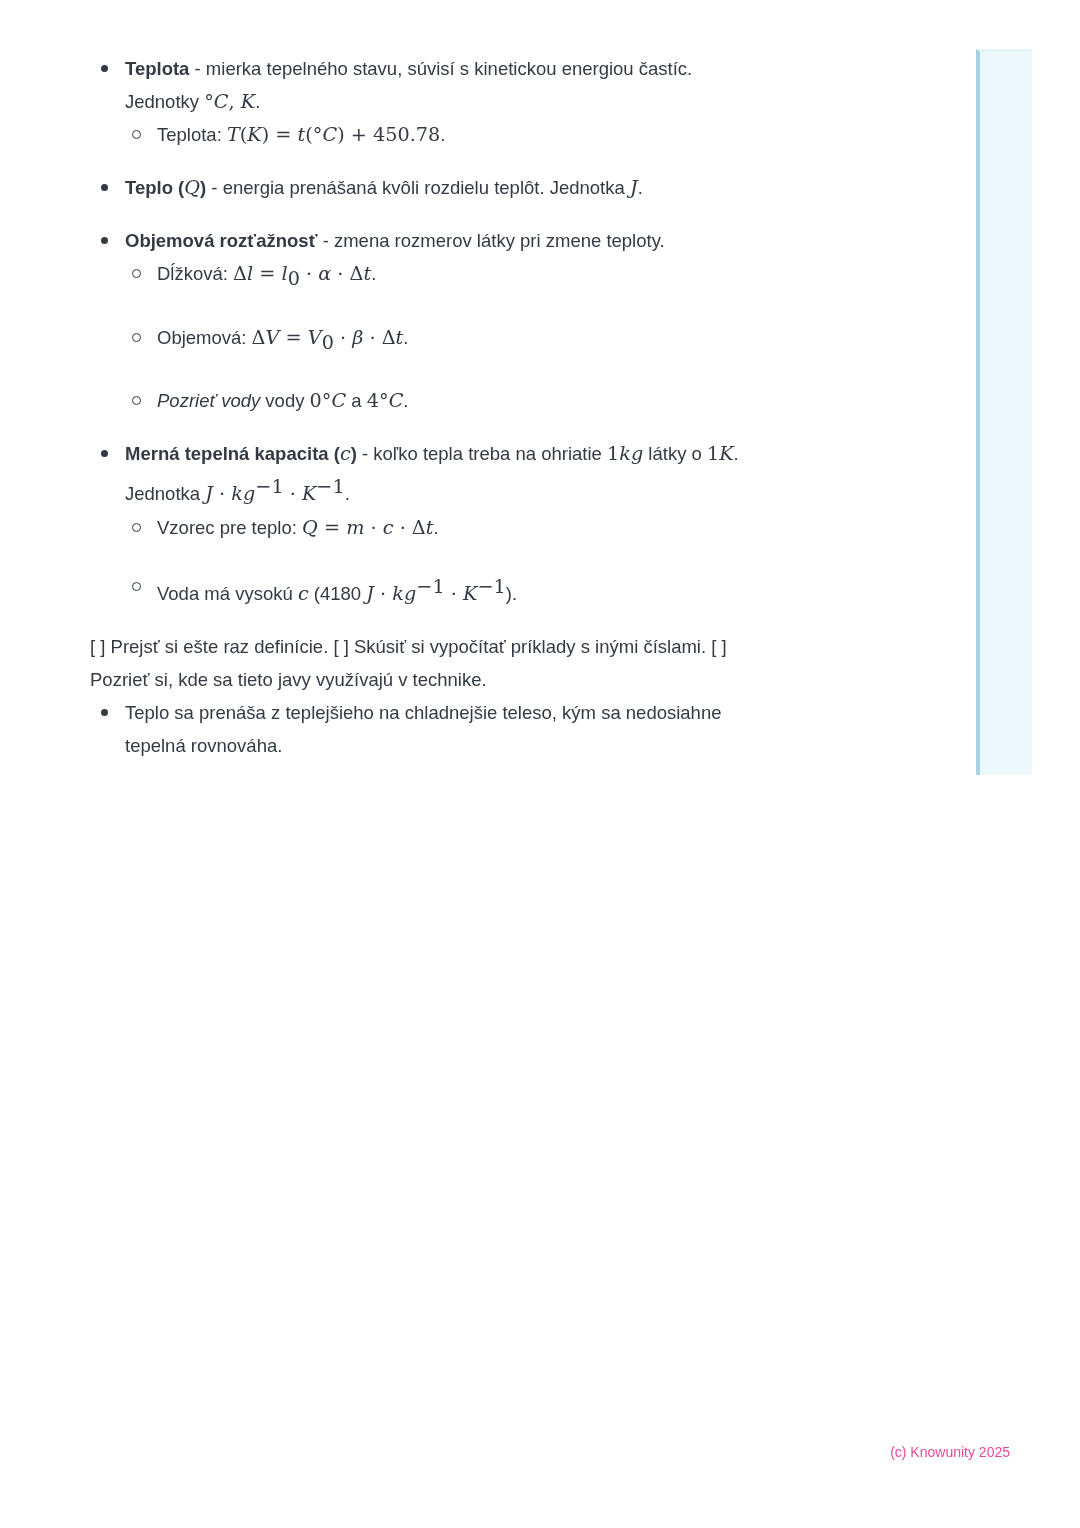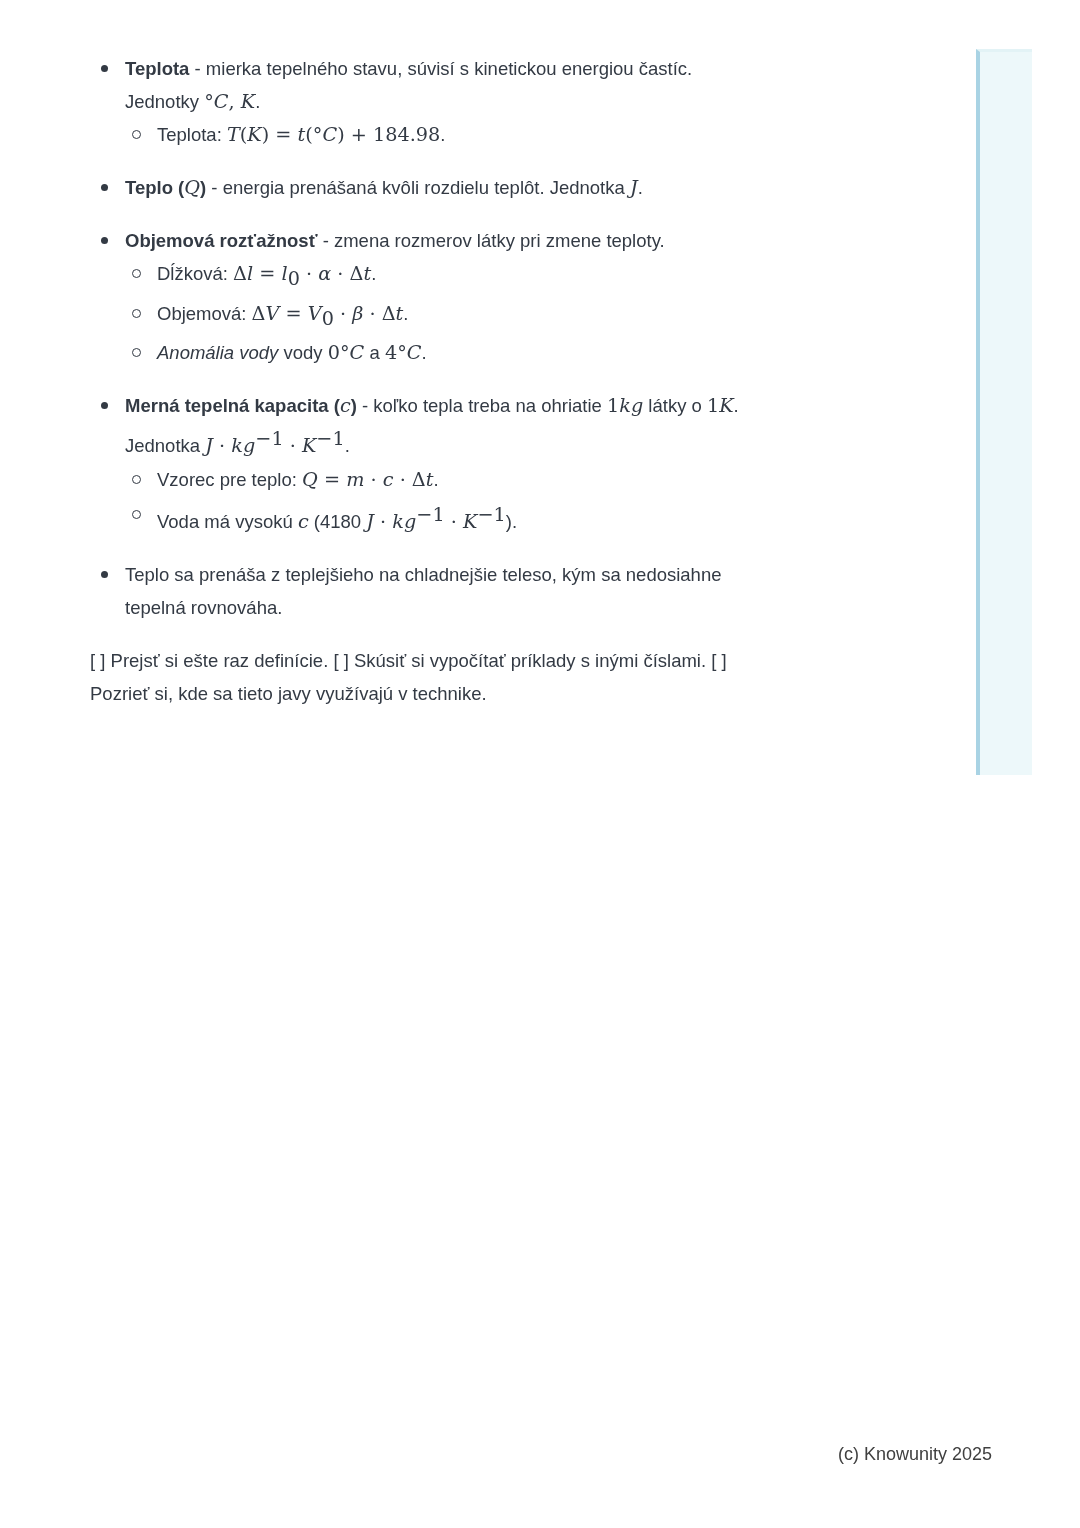--- a/index.html
+++ b/index.html
@@ -29,55 +29,55 @@
     line-height:33px;
   }
   .block{position:relative;}
   .block .text{white-space:nowrap;}
   .bullet{padding-left:35px;margin-bottom:20px;}
   .bullet > .marker{
     position:absolute;left:11px;top:13px;
     width:7px;height:7px;border-radius:50%;
     background:#333a44;
   }
-  .sub{padding-left:32px;position:relative;margin-top:2px;}
+  .sub{padding-left:32px;position:relative;margin-top:26px;}
   .children{margin-top:0;}
   .children .sub:first-child{margin-top:0;}
   .sub > .marker{
     position:absolute;left:7px;top:12px;
     width:9px;height:9px;border-radius:50%;
     border:1.8px solid #333a44;
     box-sizing:border-box;
     background:transparent;
   }
   .para{margin-top:4px;}
   .seg.b{font-weight:bold;}
   .seg.i{font-style:italic;}
   .seg.m{font-family:"DejaVu Serif",serif;font-size:1.04em;}
   sup.seg,sub.seg{font-size:0.68em;}
   .footer{
     position:absolute;
-    top:1444px;right:88px;
-    font-size:18px;
-    color:#404040;
+    top:1444px;right:70px;
+    font-size:14px;
+    color:#ec4899;
   }
 </style>
 </head>
 <body>
 
 <div class="page" style="color: rgb(51, 58, 68);">
   <div class="accent-bar" style="background: rgb(237, 248, 250); border-left-color: rgb(169, 211, 228);"></div>
   <div class="content">
       <div class="block bullet">
         <span class="marker dot"></span>
         <div class="text"><span class="seg b">Teplota</span><span class="seg"> - mierka tepelného stavu, súvisí s kinetickou energiou častíc.</span><br><span class="seg">Jednotky </span><span class="seg m">°</span><span class="seg i m">C</span><span class="seg m">, </span><span class="seg i m">K</span><span class="seg">.</span></div>
         <div class="children">
           <div class="block sub">
             <span class="marker ring"></span>
-            <div class="text"><span class="seg">Teplota: </span><span class="seg i m">T</span><span class="seg m">(</span><span class="seg i m">K</span><span class="seg m">) = </span><span class="seg i m">t</span><span class="seg m">(</span><span class="seg m">°</span><span class="seg i m">C</span><span class="seg m">) + 184.98</span><span class="seg">.</span></div>
+            <div class="text"><span class="seg">Teplota: </span><span class="seg i m">T</span><span class="seg m">(</span><span class="seg i m">K</span><span class="seg m">) = </span><span class="seg i m">t</span><span class="seg m">(</span><span class="seg m">°</span><span class="seg i m">C</span><span class="seg m">) + 450.78</span><span class="seg">.</span></div>
           </div>
         </div>
       </div>
       <div class="block bullet">
         <span class="marker dot"></span>
         <div class="text"><span class="seg b">Teplo (</span><span class="seg i m">Q</span><span class="seg b">)</span><span class="seg"> - energia prenášaná kvôli rozdielu teplôt. Jednotka </span><span class="seg i m">J</span><span class="seg">.</span></div>
       </div>
       <div class="block bullet">
         <span class="marker dot"></span>
         <div class="text"><span class="seg b">Objemová rozťažnosť</span><span class="seg"> - zmena rozmerov látky pri zmene teploty.</span></div>
@@ -85,40 +85,40 @@
           <div class="block sub">
             <span class="marker ring"></span>
             <div class="text"><span class="seg">Dĺžková: </span><span class="seg m">Δ</span><span class="seg i m">l</span><span class="seg m"> = </span><span class="seg i m">l</span><sub class="seg m">0</sub><span class="seg m"> · </span><span class="seg i m">α</span><span class="seg m"> · </span><span class="seg m">Δ</span><span class="seg i m">t</span><span class="seg">.</span></div>
           </div>
           <div class="block sub">
             <span class="marker ring"></span>
             <div class="text"><span class="seg">Objemová: </span><span class="seg m">Δ</span><span class="seg i m">V</span><span class="seg m"> = </span><span class="seg i m">V</span><sub class="seg m">0</sub><span class="seg m"> · </span><span class="seg i m">β</span><span class="seg m"> · </span><span class="seg m">Δ</span><span class="seg i m">t</span><span class="seg">.</span></div>
           </div>
           <div class="block sub">
             <span class="marker ring"></span>
-            <div class="text"><span class="seg i">Anomália vody</span><span class="seg"> vody </span><span class="seg m">0</span><span class="seg m">°</span><span class="seg i m">C</span><span class="seg"> a </span><span class="seg m">4</span><span class="seg m">°</span><span class="seg i m">C</span><span class="seg">.</span></div>
+            <div class="text"><span class="seg i">Pozrieť vody</span><span class="seg"> vody </span><span class="seg m">0</span><span class="seg m">°</span><span class="seg i m">C</span><span class="seg"> a </span><span class="seg m">4</span><span class="seg m">°</span><span class="seg i m">C</span><span class="seg">.</span></div>
           </div>
         </div>
       </div>
       <div class="block bullet">
         <span class="marker dot"></span>
         <div class="text"><span class="seg b">Merná tepelná kapacita (</span><span class="seg i m">c</span><span class="seg b">)</span><span class="seg"> - koľko tepla treba na ohriatie </span><span class="seg m">1</span><span class="seg i m">kg</span><span class="seg"> látky o </span><span class="seg m">1</span><span class="seg i m">K</span><span class="seg">.</span><br><span class="seg">Jednotka </span><span class="seg i m">J</span><span class="seg m"> · </span><span class="seg i m">kg</span><sup class="seg m">−1</sup><span class="seg m"> · </span><span class="seg i m">K</span><sup class="seg m">−1</sup><span class="seg">.</span></div>
         <div class="children">
           <div class="block sub">
             <span class="marker ring"></span>
             <div class="text"><span class="seg">Vzorec pre teplo: </span><span class="seg i m">Q</span><span class="seg m"> = </span><span class="seg i m">m</span><span class="seg m"> · </span><span class="seg i m">c</span><span class="seg m"> · </span><span class="seg m">Δ</span><span class="seg i m">t</span><span class="seg">.</span></div>
           </div>
           <div class="block sub">
             <span class="marker ring"></span>
             <div class="text"><span class="seg">Voda má vysokú </span><span class="seg i m">c</span><span class="seg"> (4180 </span><span class="seg i m">J</span><span class="seg m"> · </span><span class="seg i m">kg</span><sup class="seg m">−1</sup><span class="seg m"> · </span><span class="seg i m">K</span><sup class="seg m">−1</sup><span class="seg">).</span></div>
           </div>
         </div>
       </div>
+      <div class="block para">
+        <div class="text"><span class="seg">[ ] Prejsť si ešte raz definície. [ ] Skúsiť si vypočítať príklady s inými číslami. [ ]</span><br><span class="seg">Pozrieť si, kde sa tieto javy využívajú v technike.</span></div>
+      </div>
       <div class="block bullet">
         <span class="marker dot"></span>
         <div class="text"><span class="seg">Teplo sa prenáša z teplejšieho na chladnejšie teleso, kým sa nedosiahne</span><br><span class="seg">tepelná rovnováha.</span></div>
-      </div>
-      <div class="block para">
-        <div class="text"><span class="seg">[ ] Prejsť si ešte raz definície. [ ] Skúsiť si vypočítať príklady s inými číslami. [ ]</span><br><span class="seg">Pozrieť si, kde sa tieto javy využívajú v technike.</span></div>
       </div>
     </div>
   <div class="footer">(c) Knowunity 2025</div>
 </div>
 
 </body></html>

